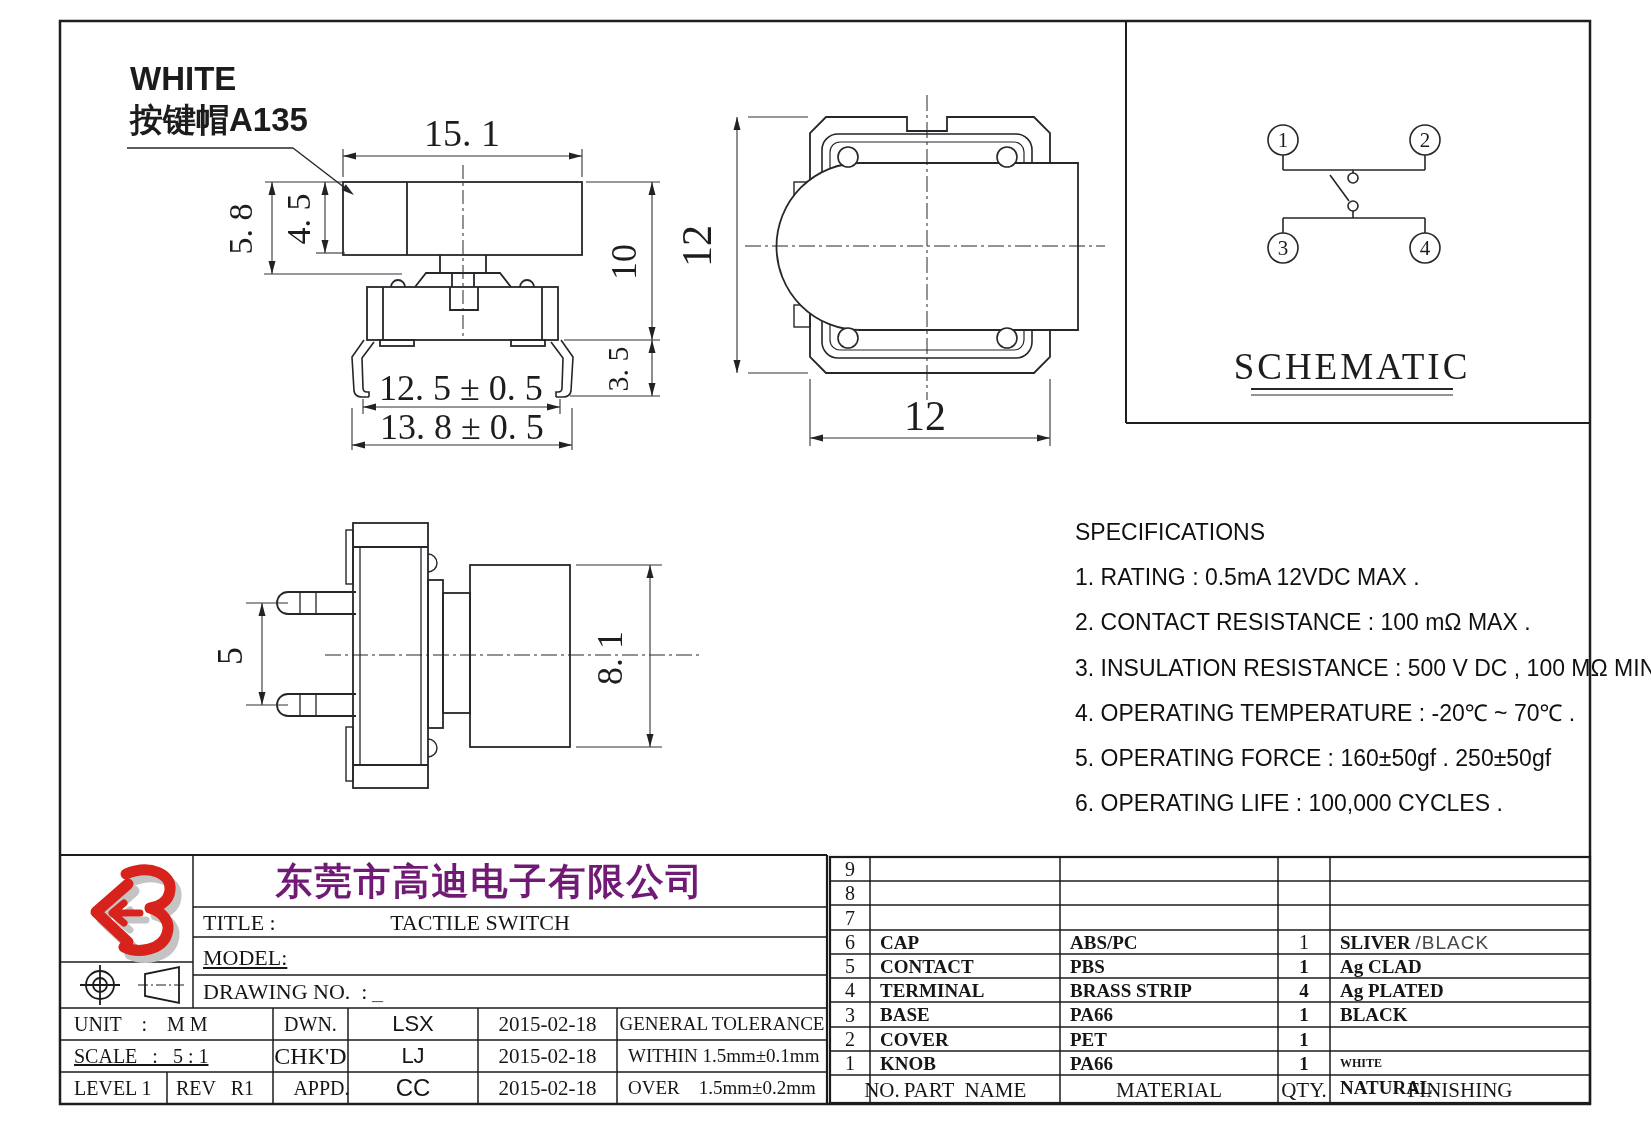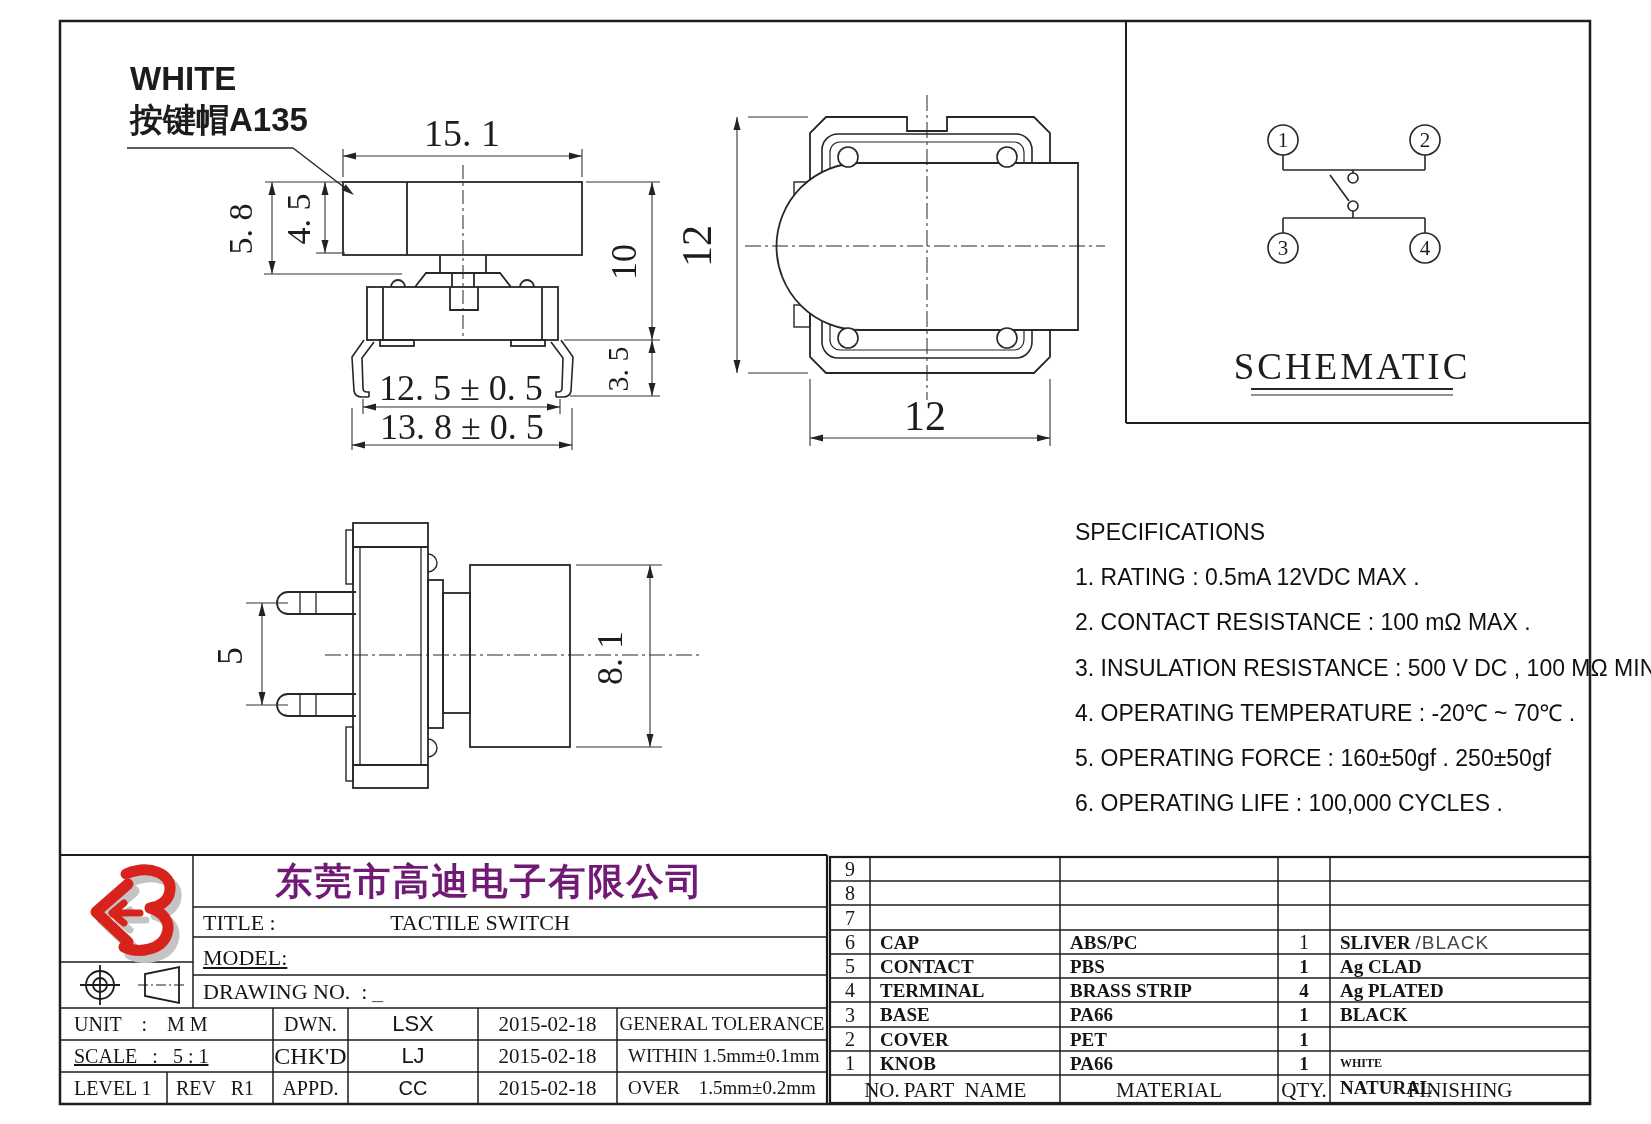--- a/index.html
+++ b/index.html
@@ -255,25 +255,25 @@
 <div class="t" style="left:203px;top:978px;width:260px;height:28px;line-height:28px;font-size:22px;">DRAWING NO.  :</div>
 <div class="t" style="left:372px;top:978px;width:60px;height:28px;line-height:28px;font-size:22px;color:#555;">_</div>
 
 <div class="t" style="left:74px;top:1010px;width:195px;height:28px;line-height:28px;font-size:20px;">UNIT    :    M M</div>
 <div class="t" style="left:74px;top:1042px;width:195px;height:28px;line-height:28px;font-size:20px;text-decoration:underline;">SCALE   :   5 : 1</div>
 <div class="t" style="left:74px;top:1074px;width:90px;height:28px;line-height:28px;font-size:20px;">LEVEL 1</div>
 <div class="t" style="left:176px;top:1074px;width:95px;height:28px;line-height:28px;font-size:20px;">REV   R1</div>
 
 <div class="t c" style="left:273px;top:1010px;width:75px;height:28px;line-height:28px;font-size:20px;">DWN.</div>
 <div class="t c" style="left:273px;top:1042px;width:75px;height:28px;line-height:28px;font-size:24px;border-radius:8px;">CHK'D</div>
-<div class="t c" style="left:273px;top:1074px;width:75px;height:28px;line-height:28px;font-size:20px;">APPD.</div>
+<div class="t c" style="left:273px;top:1074px;width:75px;height:28px;line-height:28px;font-size:20px;padding-left:11px;">APPD.</div>
 
 <div class="t c" style="left:348px;top:1010px;width:130px;height:28px;line-height:28px;font-size:22px;font-family:'Liberation Sans',sans-serif;">LSX</div>
 <div class="t c" style="left:348px;top:1042px;width:130px;height:28px;line-height:28px;font-size:22px;font-family:'Liberation Sans',sans-serif;">LJ</div>
-<div class="t c" style="left:348px;top:1074px;width:130px;height:28px;line-height:28px;font-size:20px;font-family:'Liberation Sans',sans-serif;">CC</div>
+<div class="t c" style="left:348px;top:1074px;width:130px;height:28px;line-height:28px;font-size:24px;font-family:'Liberation Sans',sans-serif;">CC</div>
 
 <div class="t c" style="left:478px;top:1010px;width:139px;height:28px;line-height:28px;font-size:21px;">2015-02-18</div>
 <div class="t c" style="left:478px;top:1042px;width:139px;height:28px;line-height:28px;font-size:21px;">2015-02-18</div>
 <div class="t c" style="left:478px;top:1074px;width:139px;height:28px;line-height:28px;font-size:21px;">2015-02-18</div>
 
 <div class="t c" style="left:617px;top:1010px;width:210px;height:28px;line-height:28px;font-size:19px;">GENERAL TOLERANCE</div>
 <div class="t" style="left:628px;top:1042px;width:199px;height:28px;line-height:28px;font-size:19px;">WITHIN 1.5mm±0.1mm</div>
 <div class="t" style="left:628px;top:1074px;width:199px;height:28px;line-height:28px;font-size:19px;">OVER    1.5mm±0.2mm</div>
 
 <div class="t c" style="left:830px;top:858px;width:40px;height:23px;line-height:23px;font-size:20px;">9</div>

